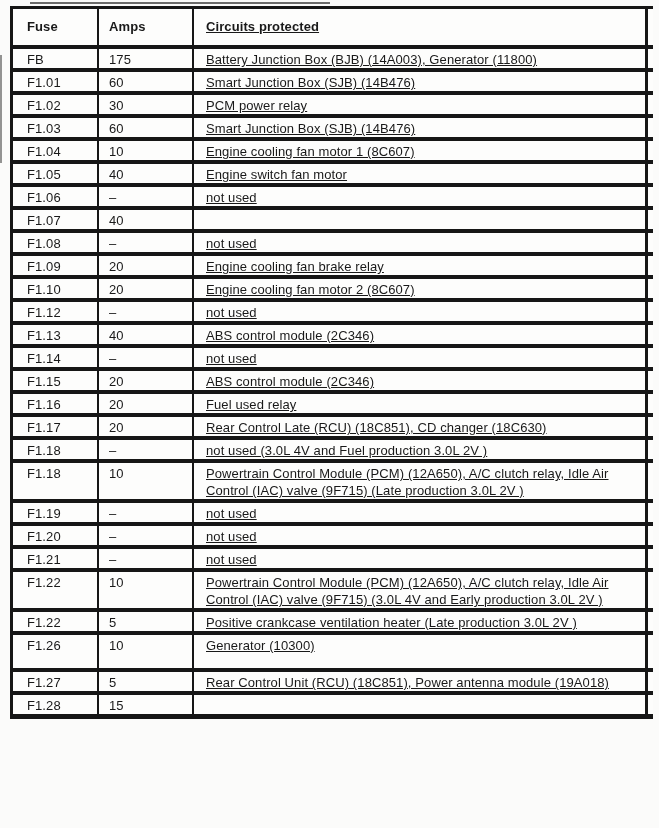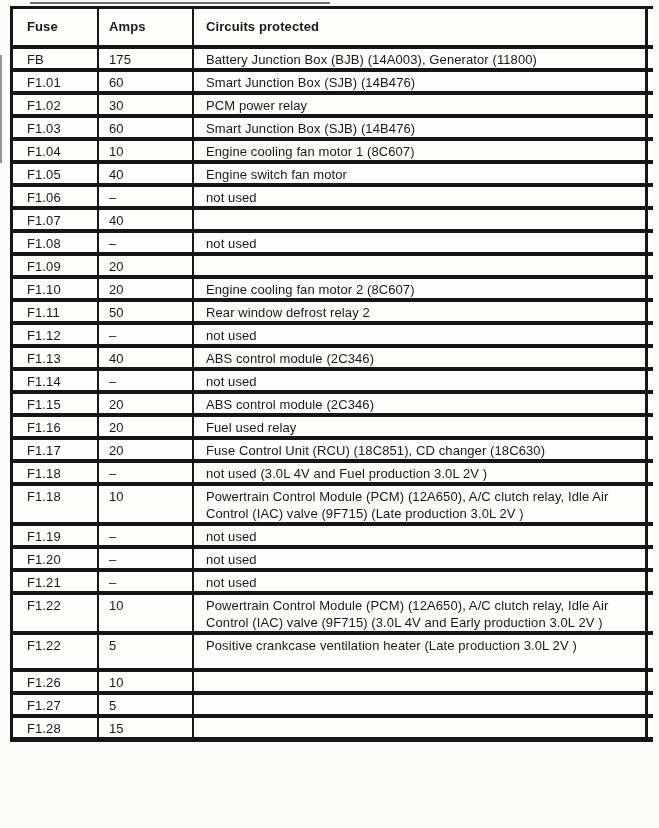--- a/index.html
+++ b/index.html
@@ -70,21 +70,21 @@
   .cell {
     box-sizing: border-box;
     padding-top: 2px;
     color: #191919;
     font-size: 13px;
     line-height: 17px;
     letter-spacing: 0.1px;
   }
   .c-fuse  { width: 86px;  padding-left: 14px; padding-right: 4px; }
   .c-amps  { width: 95px;  padding-left: 10px; padding-right: 4px; }
-  .c-circ  { flex: 1; padding-left: 12px; padding-right: 16px; }
+  .c-circ  { flex: 1; padding-left: 12px; padding-right: 16px; text-decoration: underline; }
   
   .t-body .t-row:nth-child(25) { min-height: 37px; }
 </style>
 </head>
 <body>
 
 <div class="page">
 
   <div class="artifact-top-line"></div>
   <div class="artifact-left-smudge"></div>
@@ -150,33 +150,29 @@
 
   <div class="t-row">
     <div class="cell c-fuse">F1.08</div>
     <div class="cell c-amps">–</div>
     <div class="cell c-circ">not used</div>
   </div>
 
   <div class="t-row">
     <div class="cell c-fuse">F1.09</div>
     <div class="cell c-amps">20</div>
+    <div class="cell c-circ">Engine cooling fan brake relay</div>
   </div>
 
   <div class="t-row">
     <div class="cell c-fuse">F1.10</div>
     <div class="cell c-amps">20</div>
     <div class="cell c-circ">Engine cooling fan motor 2 (8C607)</div>
   </div>
 
-  <div class="t-row">
-    <div class="cell c-fuse">F1.11</div>
-    <div class="cell c-amps">50</div>
-    <div class="cell c-circ">Rear window defrost relay 2</div>
-  </div>
 
   <div class="t-row">
     <div class="cell c-fuse">F1.12</div>
     <div class="cell c-amps">–</div>
     <div class="cell c-circ">not used</div>
   </div>
 
   <div class="t-row">
     <div class="cell c-fuse">F1.13</div>
     <div class="cell c-amps">40</div>
@@ -197,21 +193,21 @@
 
   <div class="t-row">
     <div class="cell c-fuse">F1.16</div>
     <div class="cell c-amps">20</div>
     <div class="cell c-circ">Fuel used relay</div>
   </div>
 
   <div class="t-row">
     <div class="cell c-fuse">F1.17</div>
     <div class="cell c-amps">20</div>
-    <div class="cell c-circ">Fuse Control Unit (RCU) (18C851), CD changer (18C630)</div>
+    <div class="cell c-circ">Rear Control Late (RCU) (18C851), CD changer (18C630)</div>
   </div>
 
   <div class="t-row">
     <div class="cell c-fuse">F1.18</div>
     <div class="cell c-amps">–</div>
     <div class="cell c-circ">not used (3.0L 4V and Fuel production 3.0L 2V )</div>
   </div>
 
   <div class="t-row">
     <div class="cell c-fuse">F1.18</div>
@@ -245,25 +241,27 @@
 
   <div class="t-row">
     <div class="cell c-fuse">F1.22</div>
     <div class="cell c-amps">5</div>
     <div class="cell c-circ">Positive crankcase ventilation heater (Late production 3.0L 2V )</div>
   </div>
 
   <div class="t-row">
     <div class="cell c-fuse">F1.26</div>
     <div class="cell c-amps">10</div>
+    <div class="cell c-circ">Generator (10300)</div>
   </div>
 
   <div class="t-row">
     <div class="cell c-fuse">F1.27</div>
     <div class="cell c-amps">5</div>
+    <div class="cell c-circ">Rear Control Unit (RCU) (18C851), Power antenna module (19A018)</div>
   </div>
 
   <div class="t-row">
     <div class="cell c-fuse">F1.28</div>
     <div class="cell c-amps">15</div>
   </div>
 </div>
   </div>
 
 </div>

